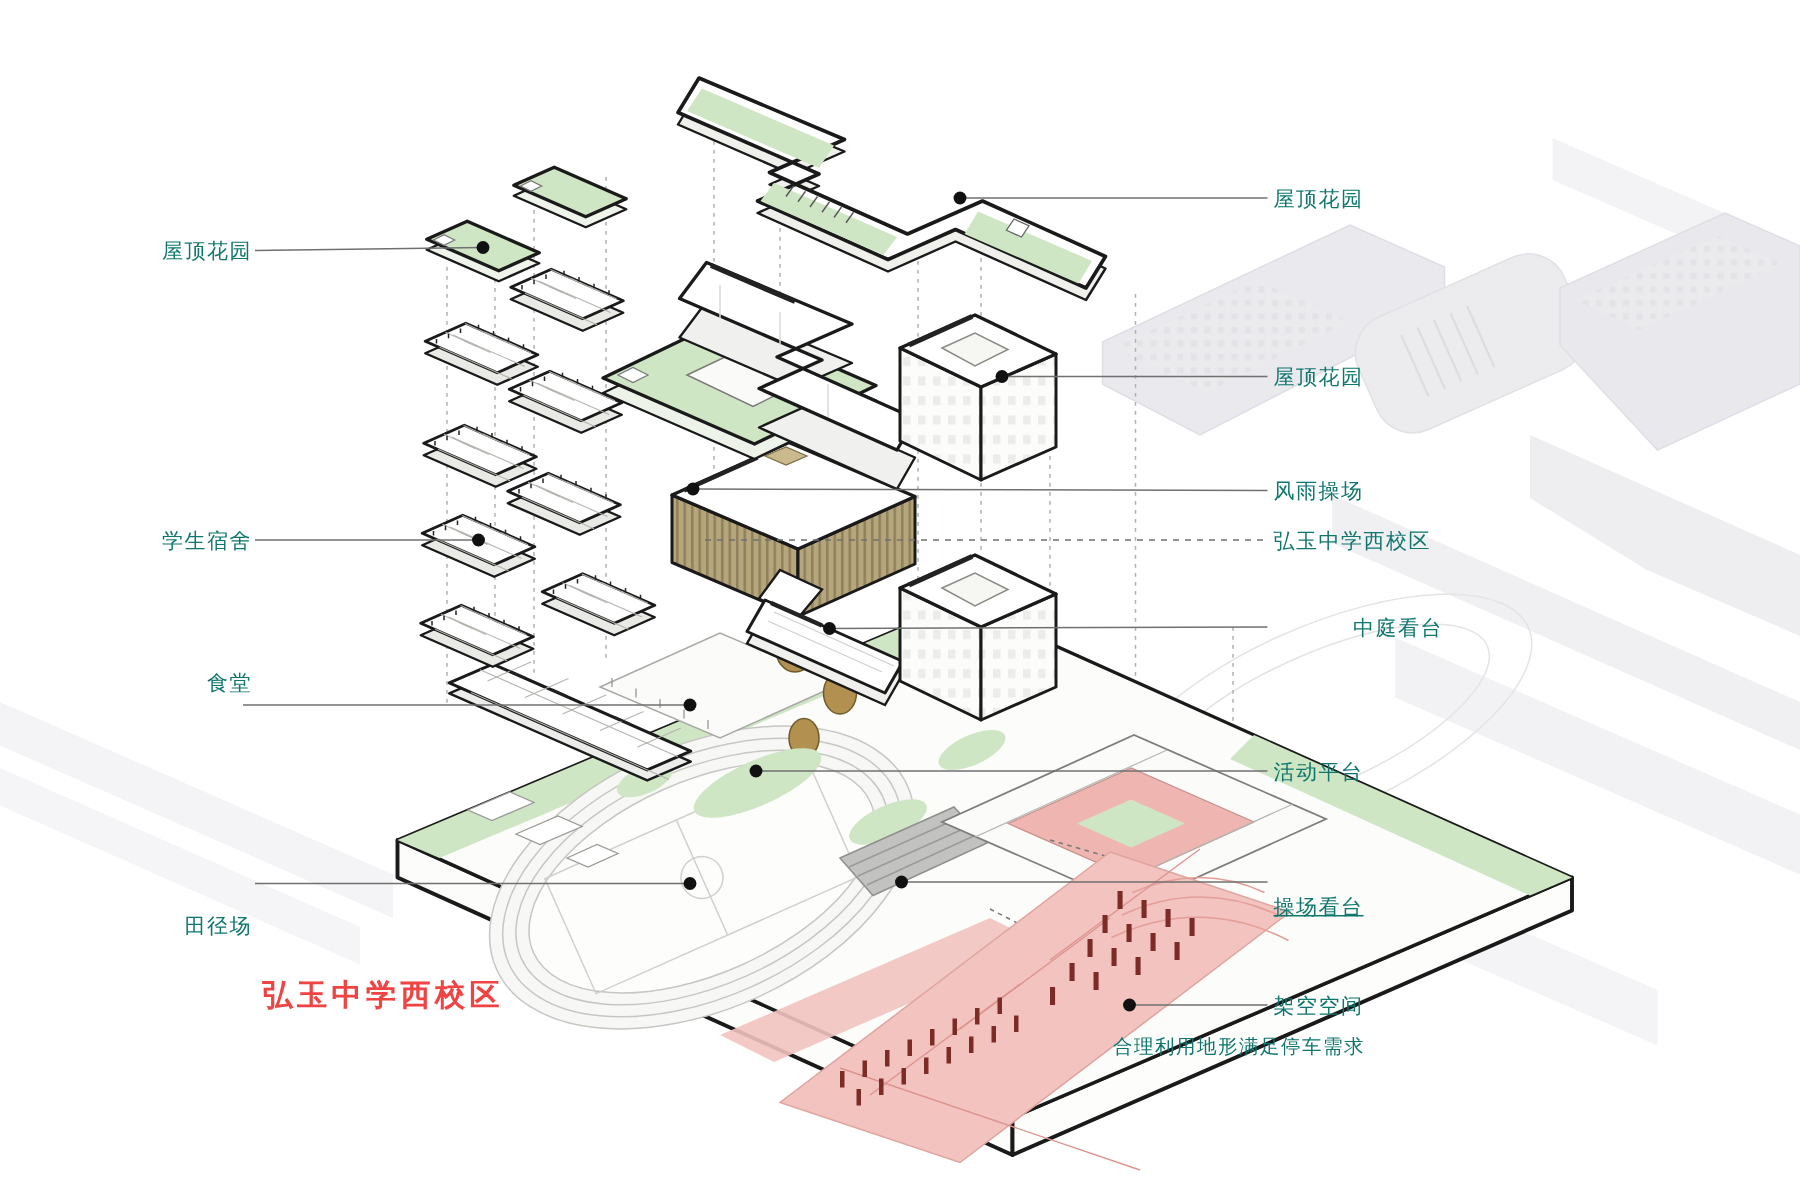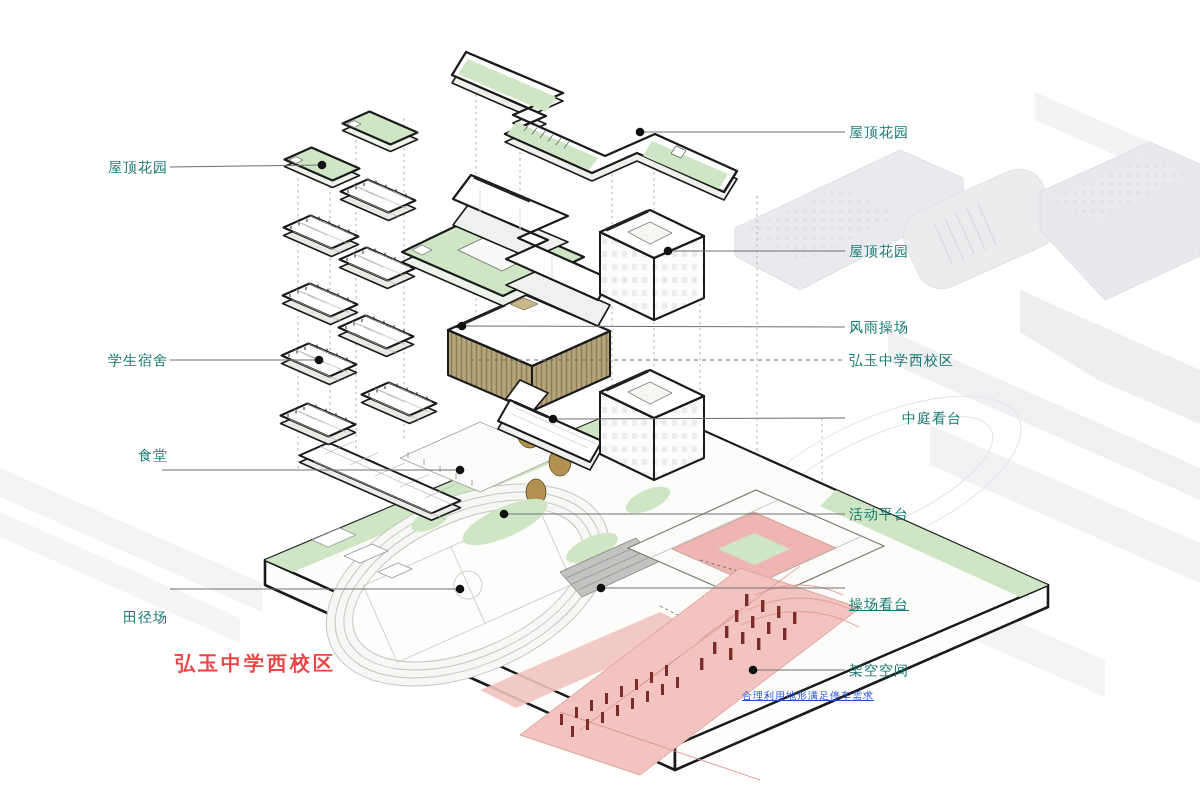--- a/index.html
+++ b/index.html
@@ -3,21 +3,21 @@
 <meta charset="utf-8">
 <style>
   html,body{margin:0;padding:0;background:#ffffff;}
   .stage{position:relative;width:1200px;height:789px;background:#ffffff;overflow:hidden;
          font-family:"Liberation Sans",sans-serif;}
   .stage svg{position:absolute;left:0;top:0;}
   .label{position:absolute;font-size:14px;line-height:18px;color:#0f766e;
          letter-spacing:1px;white-space:nowrap;}
   .label.right{text-align:left;}
   .label.left{width:128px;left:40px;text-align:right;}
-  .note{position:absolute;font-size:10px;color:#1d4ed8;letter-spacing:1px;white-space:nowrap;text-decoration:underline;}
+  .note{position:absolute;font-size:13px;color:#0f766e;letter-spacing:1px;white-space:nowrap;}
   .title{position:absolute;font-size:20px;font-weight:bold;color:#ef4444;
          letter-spacing:3px;white-space:nowrap;}
 </style>
 </head>
 <body>
 
 <div class="stage">
 
 <svg width="1200" height="789" viewBox="0 0 1200 789">
   <defs>

